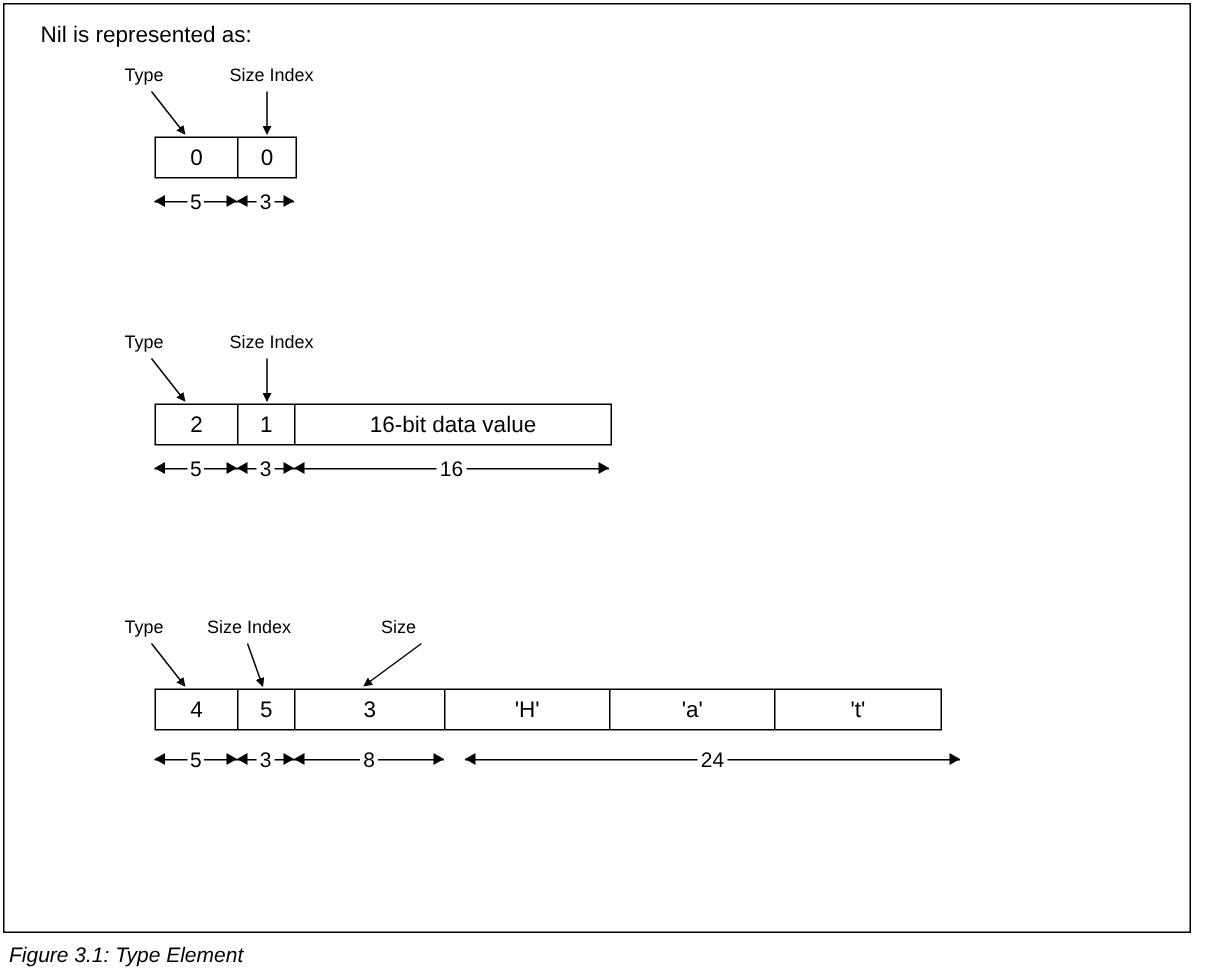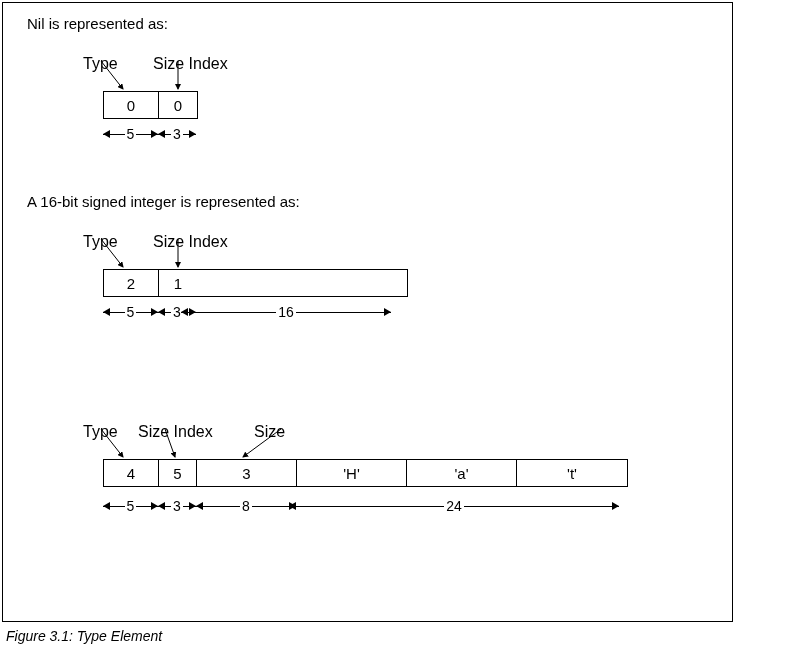--- a/index.html
+++ b/index.html
@@ -6,21 +6,21 @@
     margin: 0;
     padding: 0;
     font-family: Arial, Helvetica, sans-serif;
     font-size: 15px;
     color: #000;
     background: #fff;
   }
   .frame {
     border: 1px solid #000;
     margin: 2px;
-    width: 731px;
+    width: 792px;
     height: 620px;
     position: relative;
     box-sizing: border-box;
   }
   .section {
     position: absolute;
   }
   .caption {
     position: absolute;
     left: 6px;
@@ -79,22 +79,21 @@
     width: 0; height: 0;
     border-top: 4px solid transparent;
     border-bottom: 4px solid transparent;
   }
   .dim .line-left::before { left: 0; border-right: 7px solid #000; }
   .dim .line-right::after { right: 0; border-left: 7px solid #000; }
   .dim .lbl { padding: 0 2px; }
   
   .pointer {
     position: absolute;
-    font-size: 16px;
-    margin-top: 12px;
+    font-size: 12px;
   }
   .arrow-svg {
     position: absolute;
     overflow: visible;
   }
 </style>
 </head>
 <body>
 
 <div class="frame">
@@ -132,56 +131,54 @@
         </div>
         <div class="dim" style="left:55px; width:38px;">
           <div class="line-left"></div>
             <div class="lbl">3</div>
             <div class="line-right"></div>
         </div>
       </div>
     </div>
   </div>
 
-  <div class="section" style="left:24px; top:190px;">
-    <div class="intro">A 16-bit signed integer is represented as:</div>
-  </div>
 
   <div class="section" style="left:80px; top:218px; width:400px;">
     <div class="pointer" style="left:0px; top:0px;">Type</div>
     <div class="pointer" style="left:70px; top:0px;">Size Index</div>
 
     <svg class="arrow-svg" style="left:0; top:0;" width="400" height="60">
       <defs>
           <marker id="ah2" markerWidth="6" markerHeight="6" refX="5" refY="3" orient="auto">
             <path d="M0,0 L6,3 L0,6 Z" fill="#000"></path>
           </marker>
         </defs>
       <line x1="18" y1="18" x2="40" y2="46" stroke="#000" stroke-width="1" marker-end="url(#ah2)"></line>
       <line x1="95" y1="18" x2="95" y2="46" stroke="#000" stroke-width="1" marker-end="url(#ah2)"></line>
     </svg>
 
     <div class="boxrow" style="position:absolute; left:20px; top:48px; width:303px;">
       <div class="cell w5">2</div>
       <div class="cell w3">1</div>
+      <div class="cell w16">16-bit data value</div>
     </div>
 
     <div style="position:absolute; left:20px; top:78px; width:303px;">
       <div class="dims">
         <div class="dim" style="left:0; width:55px;">
           <div class="line-left"></div>
             <div class="lbl">5</div>
             <div class="line-right"></div>
         </div>
         <div class="dim" style="left:55px; width:38px;">
           <div class="line-left"></div>
             <div class="lbl">3</div>
             <div class="line-right"></div>
         </div>
-        <div class="dim" style="left:78px; width:210px;">
+        <div class="dim" style="left:93px; width:210px;">
           <div class="line-left"></div>
             <div class="lbl">16</div>
             <div class="line-right"></div>
         </div>
       </div>
     </div>
   </div>
 
 
   <div class="section" style="left:80px; top:408px; width:700px;">
@@ -219,21 +216,21 @@
         <div class="dim" style="left:55px; width:38px;">
           <div class="line-left"></div>
             <div class="lbl">3</div>
             <div class="line-right"></div>
         </div>
         <div class="dim" style="left:93px; width:100px;">
           <div class="line-left"></div>
             <div class="lbl">8</div>
             <div class="line-right"></div>
         </div>
-        <div class="dim" style="left:186px; width:330px;justify-content:space-between;">
+        <div class="dim" style="left:207px; width:330px;justify-content:space-between;">
           <div class="line-left"></div>
             <div class="lbl">24</div>
             <div class="line-right"></div>
         </div>
       </div>
     </div>
   </div>
 
 </div>
 

